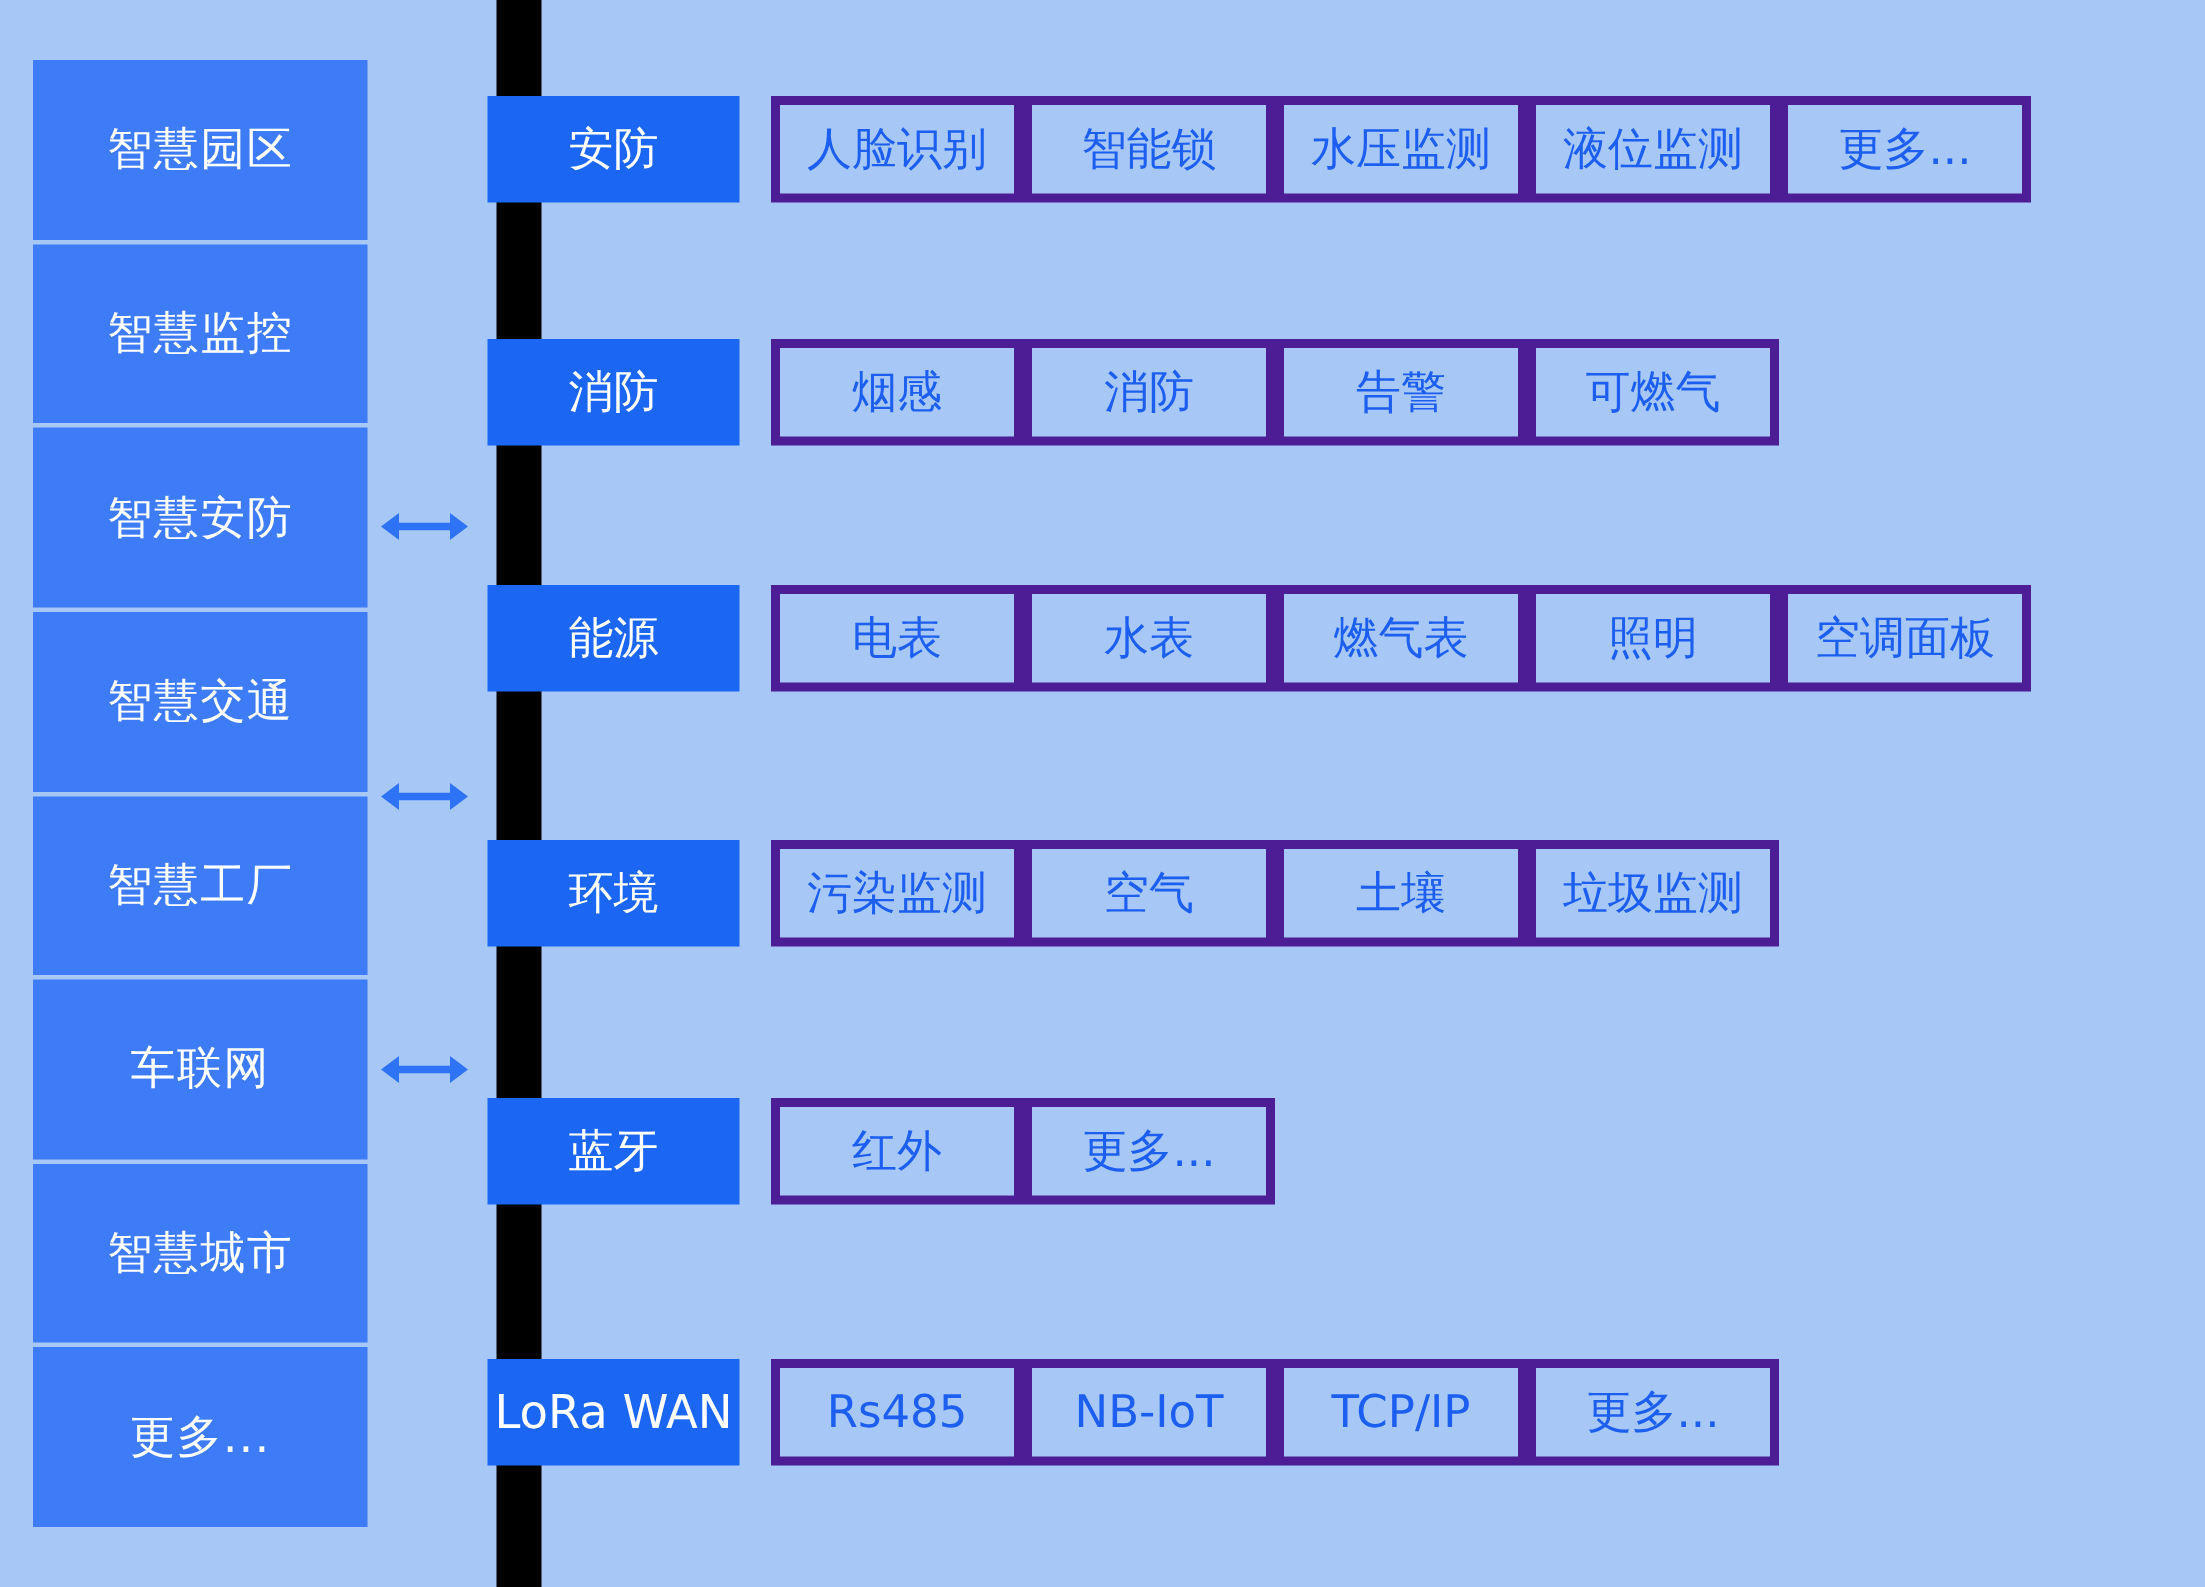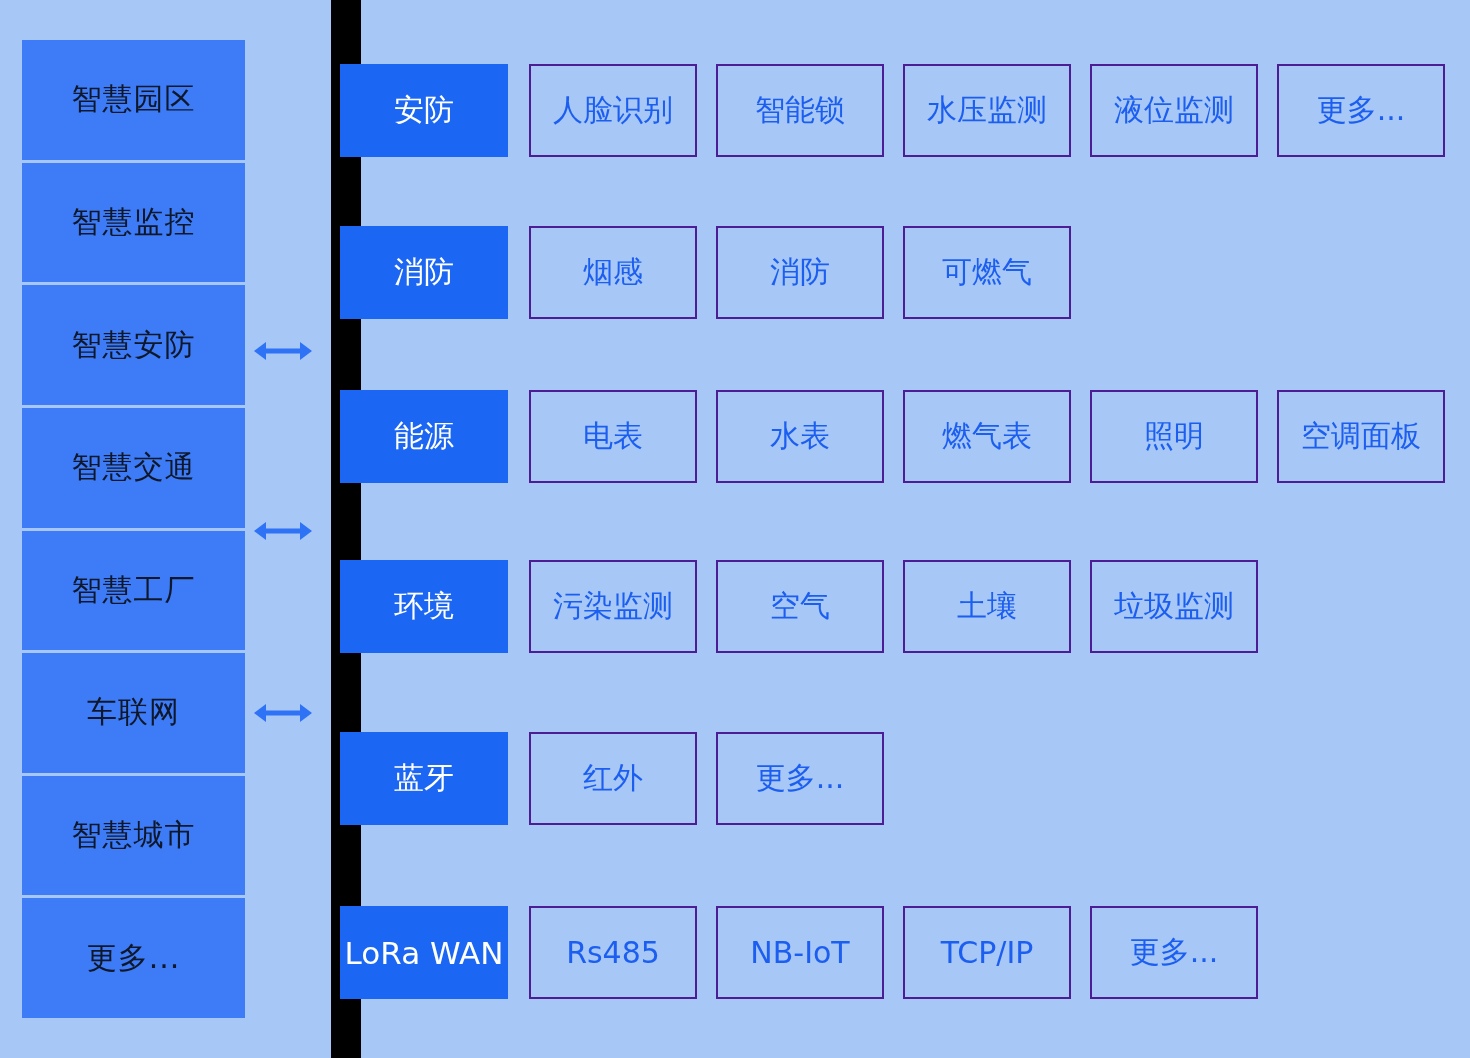--- a/index.html
+++ b/index.html
@@ -23,21 +23,21 @@
     top: 40px;
     width: 223px;
     height: 978px;
     display: flex;
     flex-direction: column;
     gap: 3px;
   }
   .side-item {
     flex: 1;
     background: #3D7CF6;
-    color: #0f172a;
+    color: #ffffff;
     display: flex;
     align-items: center;
     justify-content: center;
     font-size: 30px;
     letter-spacing: 1px;
     text-align: center;
   }
 
   
   .link-arrow {
@@ -54,48 +54,47 @@
     top: 0;
     width: 30px;
     height: 1058px;
     background: #000000;
     z-index: 1;
   }
 
   
   .cat-row {
     position: absolute;
-    left: 340px;
-    height: 93px;
+    left: 325px;
+    height: 71px;
     display: flex;
     align-items: stretch;
     z-index: 2;
   }
   .row-header {
     width: 168px;
     background: #1B66F2;
     color: #FFFFFF;
     display: flex;
     align-items: center;
     justify-content: center;
     font-size: 30px;
     margin-right: 21px;
     flex: none;
   }
   .row-header.small-text { font-size: 31px; }
   .item {
     width: 168px;
-    border: 2px solid #4c1d95;
+    border: 6px solid #4c1d95;
     color: #1C5FF0;
     background: transparent;
     display: flex;
     align-items: center;
     justify-content: center;
     font-size: 30px;
-    margin-right: 19px;
     box-sizing: border-box;
     flex: none;
   }
 </style>
 </head>
 <body>
 
 <div class="stage">
 
   <div class="sidebar">
@@ -133,20 +132,21 @@
     <div class="item">智能锁</div>
     <div class="item">水压监测</div>
     <div class="item">液位监测</div>
     <div class="item">更多...</div>
   </div>
 
   <div class="cat-row" style="top:226px">
     <div class="row-header">消防</div>
     <div class="item">烟感</div>
     <div class="item">消防</div>
+    <div class="item">告警</div>
     <div class="item">可燃气</div>
   </div>
 
   <div class="cat-row" style="top:390px">
     <div class="row-header">能源</div>
     <div class="item">电表</div>
     <div class="item">水表</div>
     <div class="item">燃气表</div>
     <div class="item">照明</div>
     <div class="item">空调面板</div>

